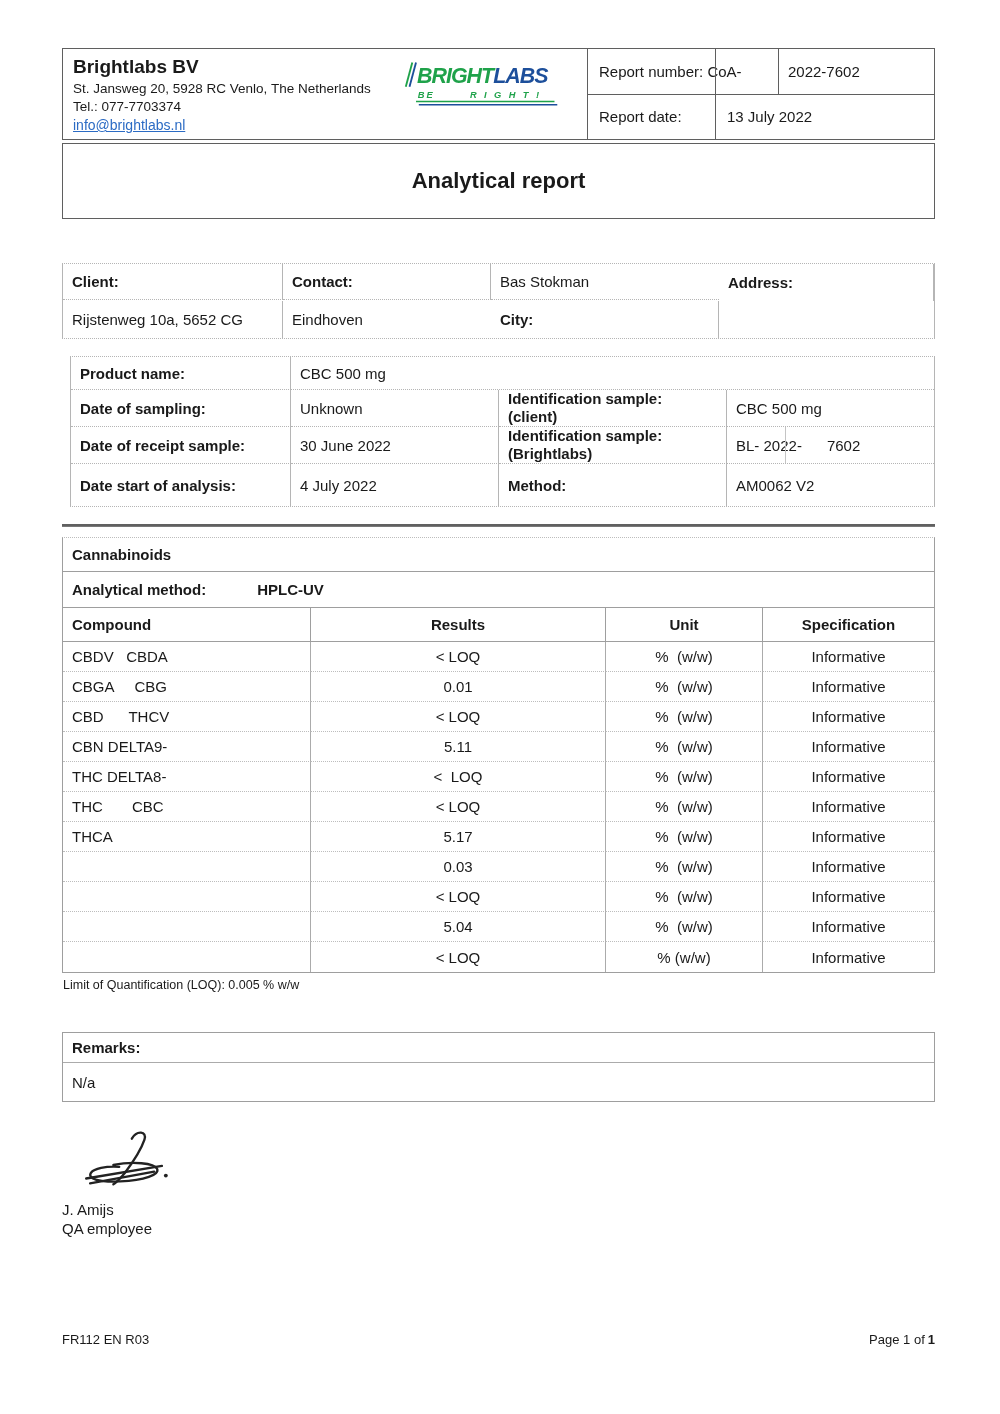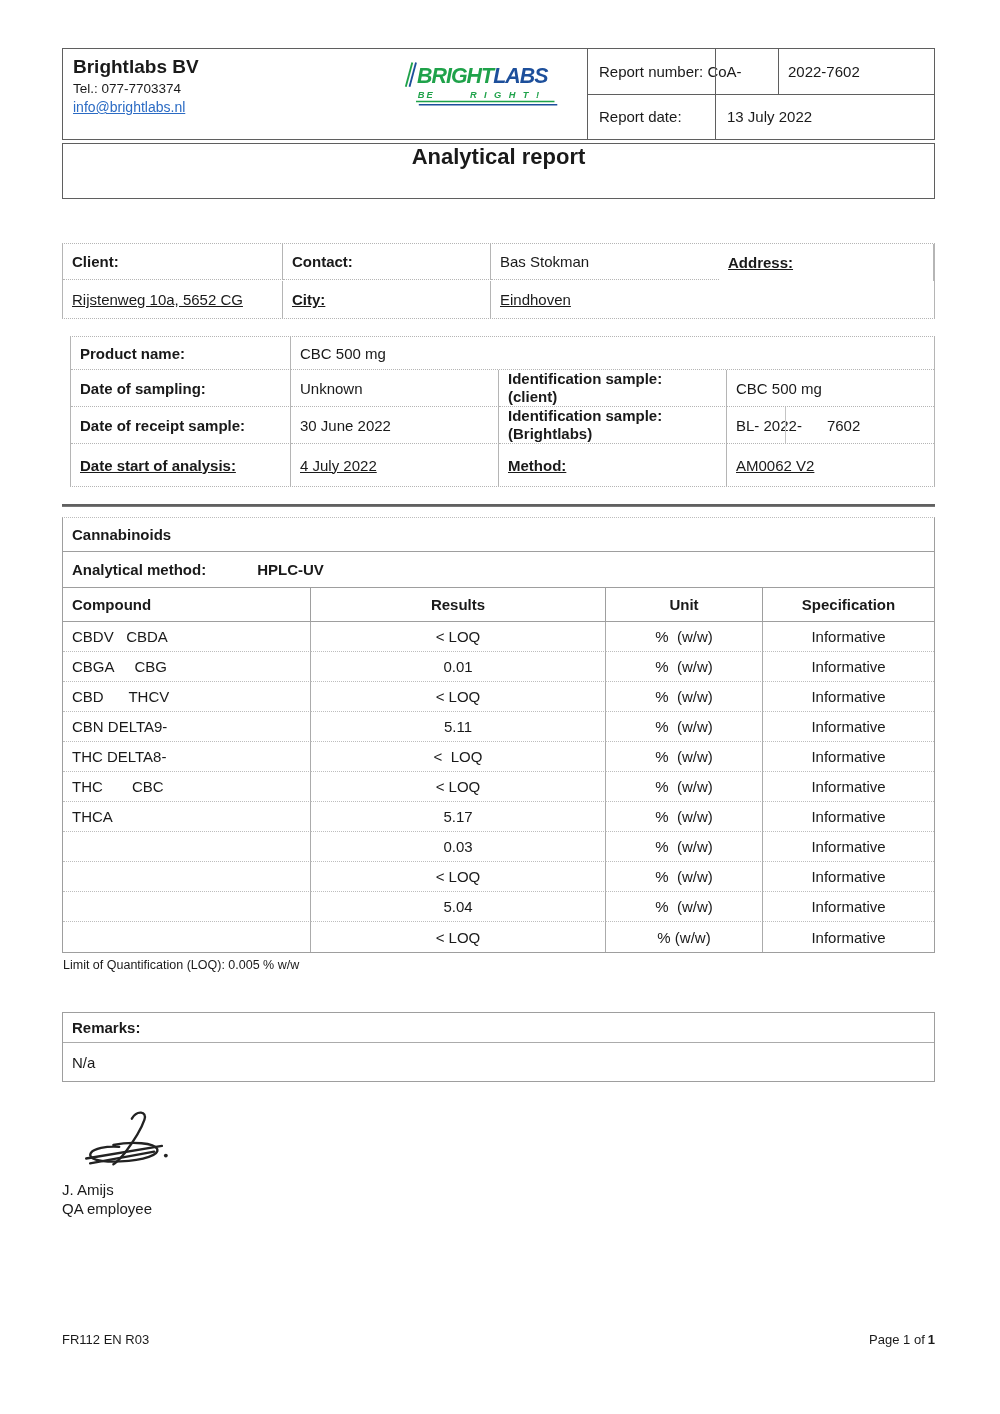--- a/index.html
+++ b/index.html
@@ -21,34 +21,34 @@
   .report-table{ position:absolute; top:-1px; bottom:-1px; left:524px; right:-1px; border:1px solid var(--box); display:flex; flex-direction:column; background:#fff; }
   .report-row{ position:relative; flex:1; display:flex; align-items:center; font-size:15px; }
   .row-number{ border-bottom:1px solid var(--box); }
   .rn-label, .rd-label{ padding-left:11px; white-space:nowrap; }
   .vline{ position:absolute; top:0; bottom:0; width:0; border-left:1px solid var(--box); }
   .v1{ left:127px; } .v2{ left:190px; }
   .rn-value{ position:absolute; left:200px; }
   .rd-value{ position:absolute; left:139px; }
 
   
-  .title-box{ margin-top:3px; height:56px; border:1px solid var(--box); display:flex; align-items:flex-start; justify-content:center; }
+  .title-box{ margin-top:3px; height:76px; border:1px solid var(--box); display:flex; align-items:center; justify-content:center; }
   .title-text{ font-size:22px; font-weight:bold; }
 
   
   .info-table{ margin-top:44px; display:grid; grid-template-columns:220px 208px 228px 1fr;
     border-left:1px solid var(--lightgrid); border-right:1px solid var(--lightgrid);
     border-top:1px dotted var(--lightgrid); border-bottom:1px dotted var(--lightgrid); }
   .sample-table{ margin-top:17px; display:grid; grid-template-columns:220px 208px 228px 1fr;
     border-left:1px solid var(--lightgrid); border-right:1px solid var(--lightgrid);
     border-top:1px dotted var(--lightgrid); border-bottom:1px dotted var(--lightgrid);margin-left:8px; }
   .cell{ display:flex; align-items:center; padding-left:9px; font-size:15px;
     border-right:1px solid var(--lightgrid); border-bottom:1px dotted var(--lightgrid); }
   .cell.lastcol{ border-right:none; }
-  .cell.lastrow{ border-bottom:none;text-decoration:underline; }
+  .cell.lastrow{ border-bottom:none; }
   .cell.bold{ font-weight:bold; }
   .cell.twoline{ flex-direction:column; align-items:flex-start; justify-content:center; line-height:18px; }
   .h36{ height:36px; } .h37{ height:37px; } .h33{ height:33px; } .h42{ height:42px; }
   .span3{ grid-column:2 / 5; }
   .rel{ position:relative; white-space:pre; }
   .subdivider{ position:absolute; left:58px; top:0; bottom:0; width:0; border-left:1px solid #c4c4c4; }
 
   
   .thick-divider{ margin-top:17px; height:2px; border-top:2px solid #606060; border-bottom:1px solid #787878; }
 
@@ -86,20 +86,21 @@
 </style>
 </head>
 <body>
 
 <div class="page">
   <div class="content">
 
     <div class="header-box">
       <div class="company">
         <div class="company-name">Brightlabs BV</div>
+        <div class="company-line">St. Jansweg 20, 5928 RC Venlo, The Netherlands</div>
         <div class="company-line">Tel.: 077-7703374</div>
         <a class="company-email" href="#">info@brightlabs.nl</a>
       </div>
 
       <div class="logo">
         <svg width="158" height="52" viewBox="0 0 170 54">
           <path d="M10,5 L3,31" style="stroke:var(--logo-green); stroke-width:2; fill:none;"></path>
           <path d="M14,5 L7,31" style="stroke:var(--logo-blue); stroke-width:2; fill:none;"></path>
           <text x="15" y="27" style="font-family:'Liberation Sans',sans-serif; font-size:23px; font-weight:bold; font-style:italic; letter-spacing:-1px;">
             <tspan style="fill:var(--logo-green);">BRIGHT</tspan><tspan style="fill:var(--logo-blue);">LABS</tspan>
@@ -129,22 +130,22 @@
     <div class="title-box">
       <span class="title-text">Analytical report</span>
     </div>
 
     <div class="info-table">
       <div class="cell bold h36">Client:</div>
       <div class="cell bold h36">Contact:</div>
       <div class="cell lastcol h36">Bas Stokman</div>
       <div class="cell bold lastrow h37">Address:</div>
       <div class="cell lastrow h37">Rijstenweg 10a, 5652 CG</div>
+      <div class="cell lastcol lastrow h37">Eindhoven</div>
       <div class="cell bold lastrow h37">City:</div>
-      <div class="cell lastcol lastrow h37">Eindhoven</div>
     </div>
 
     <div class="sample-table">
       <div class="cell bold h33">Product name:</div>
       <div class="cell lastcol span3 h33">CBC 500 mg</div>
 
       <div class="cell bold h37">Date of sampling:</div>
       <div class="cell h37">Unknown</div>
       <div class="cell bold twoline h37">
         <span>Identification sample:</span>

